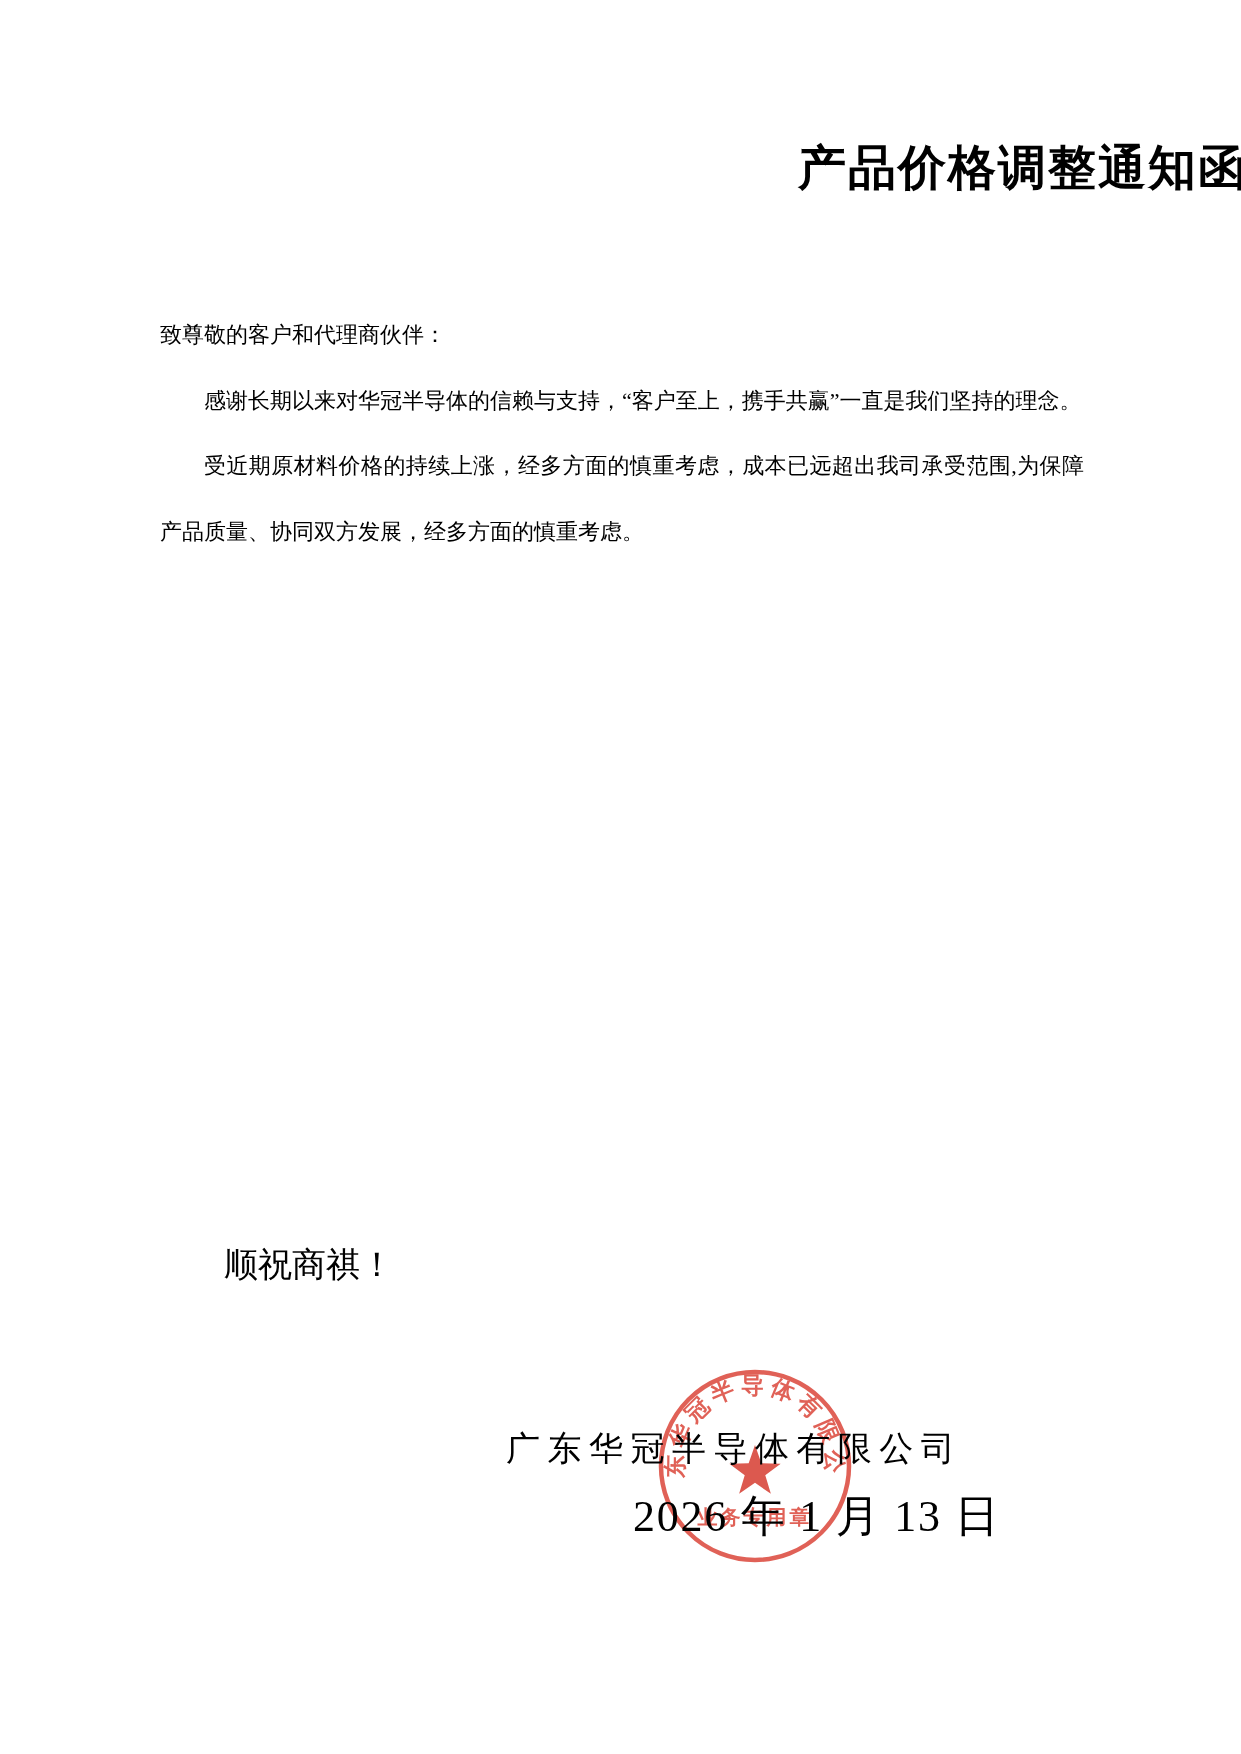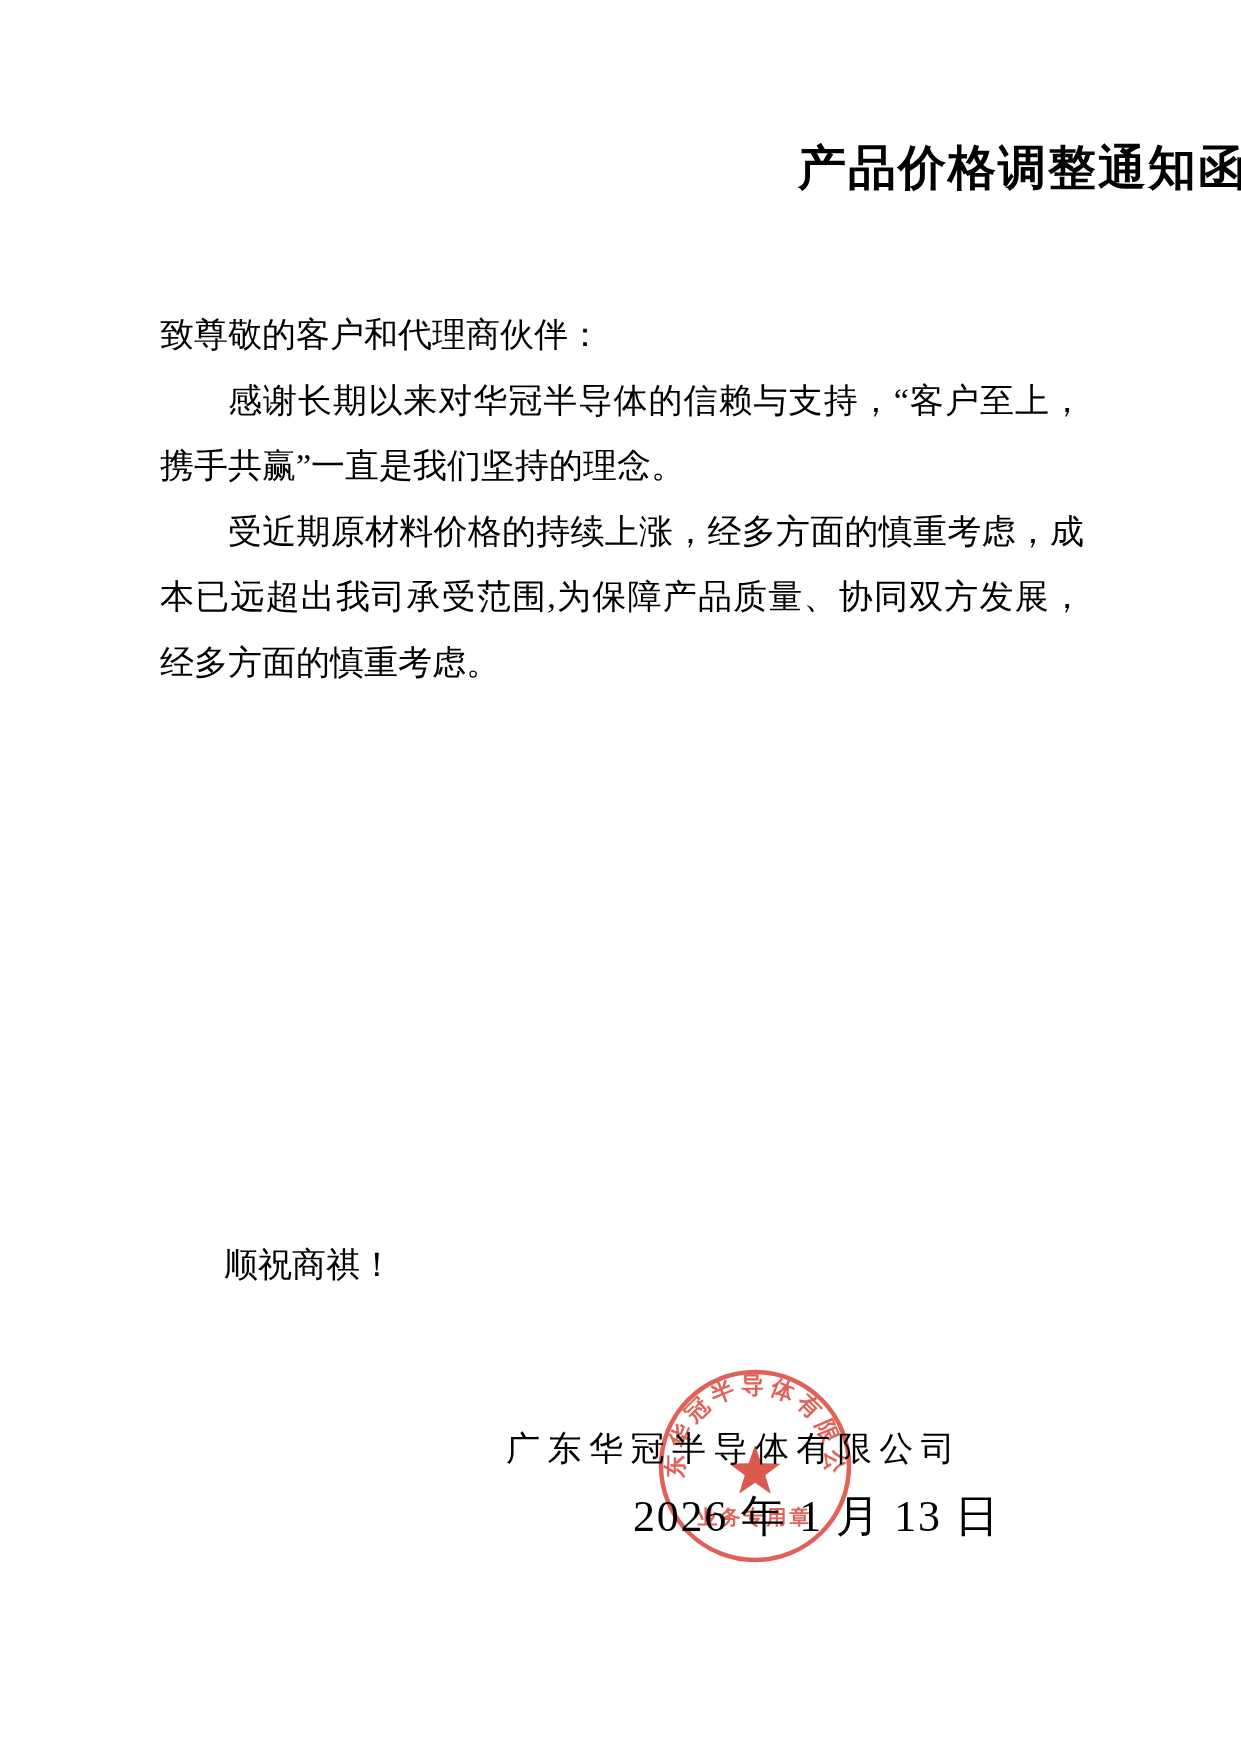--- a/index.html
+++ b/index.html
@@ -25,21 +25,21 @@
     font-size: 48px;
     font-weight: bold;
     letter-spacing: 2px;
     margin-left: 7px;
   }
   .body-block {
     position: absolute;
     top: 302px;
     left: 160px;
     width: 924px;
-    font-size: 34px;
+    font-size: 22px;
     line-height: 65.6px;
     text-align: justify;
     text-justify: inter-ideograph;
   }
   .body-block p { margin: 0; }
   .body-block p.indent { text-indent: 2em; }
   .closing {
     position: absolute;
     top: 1232px;
     left: 156px;

